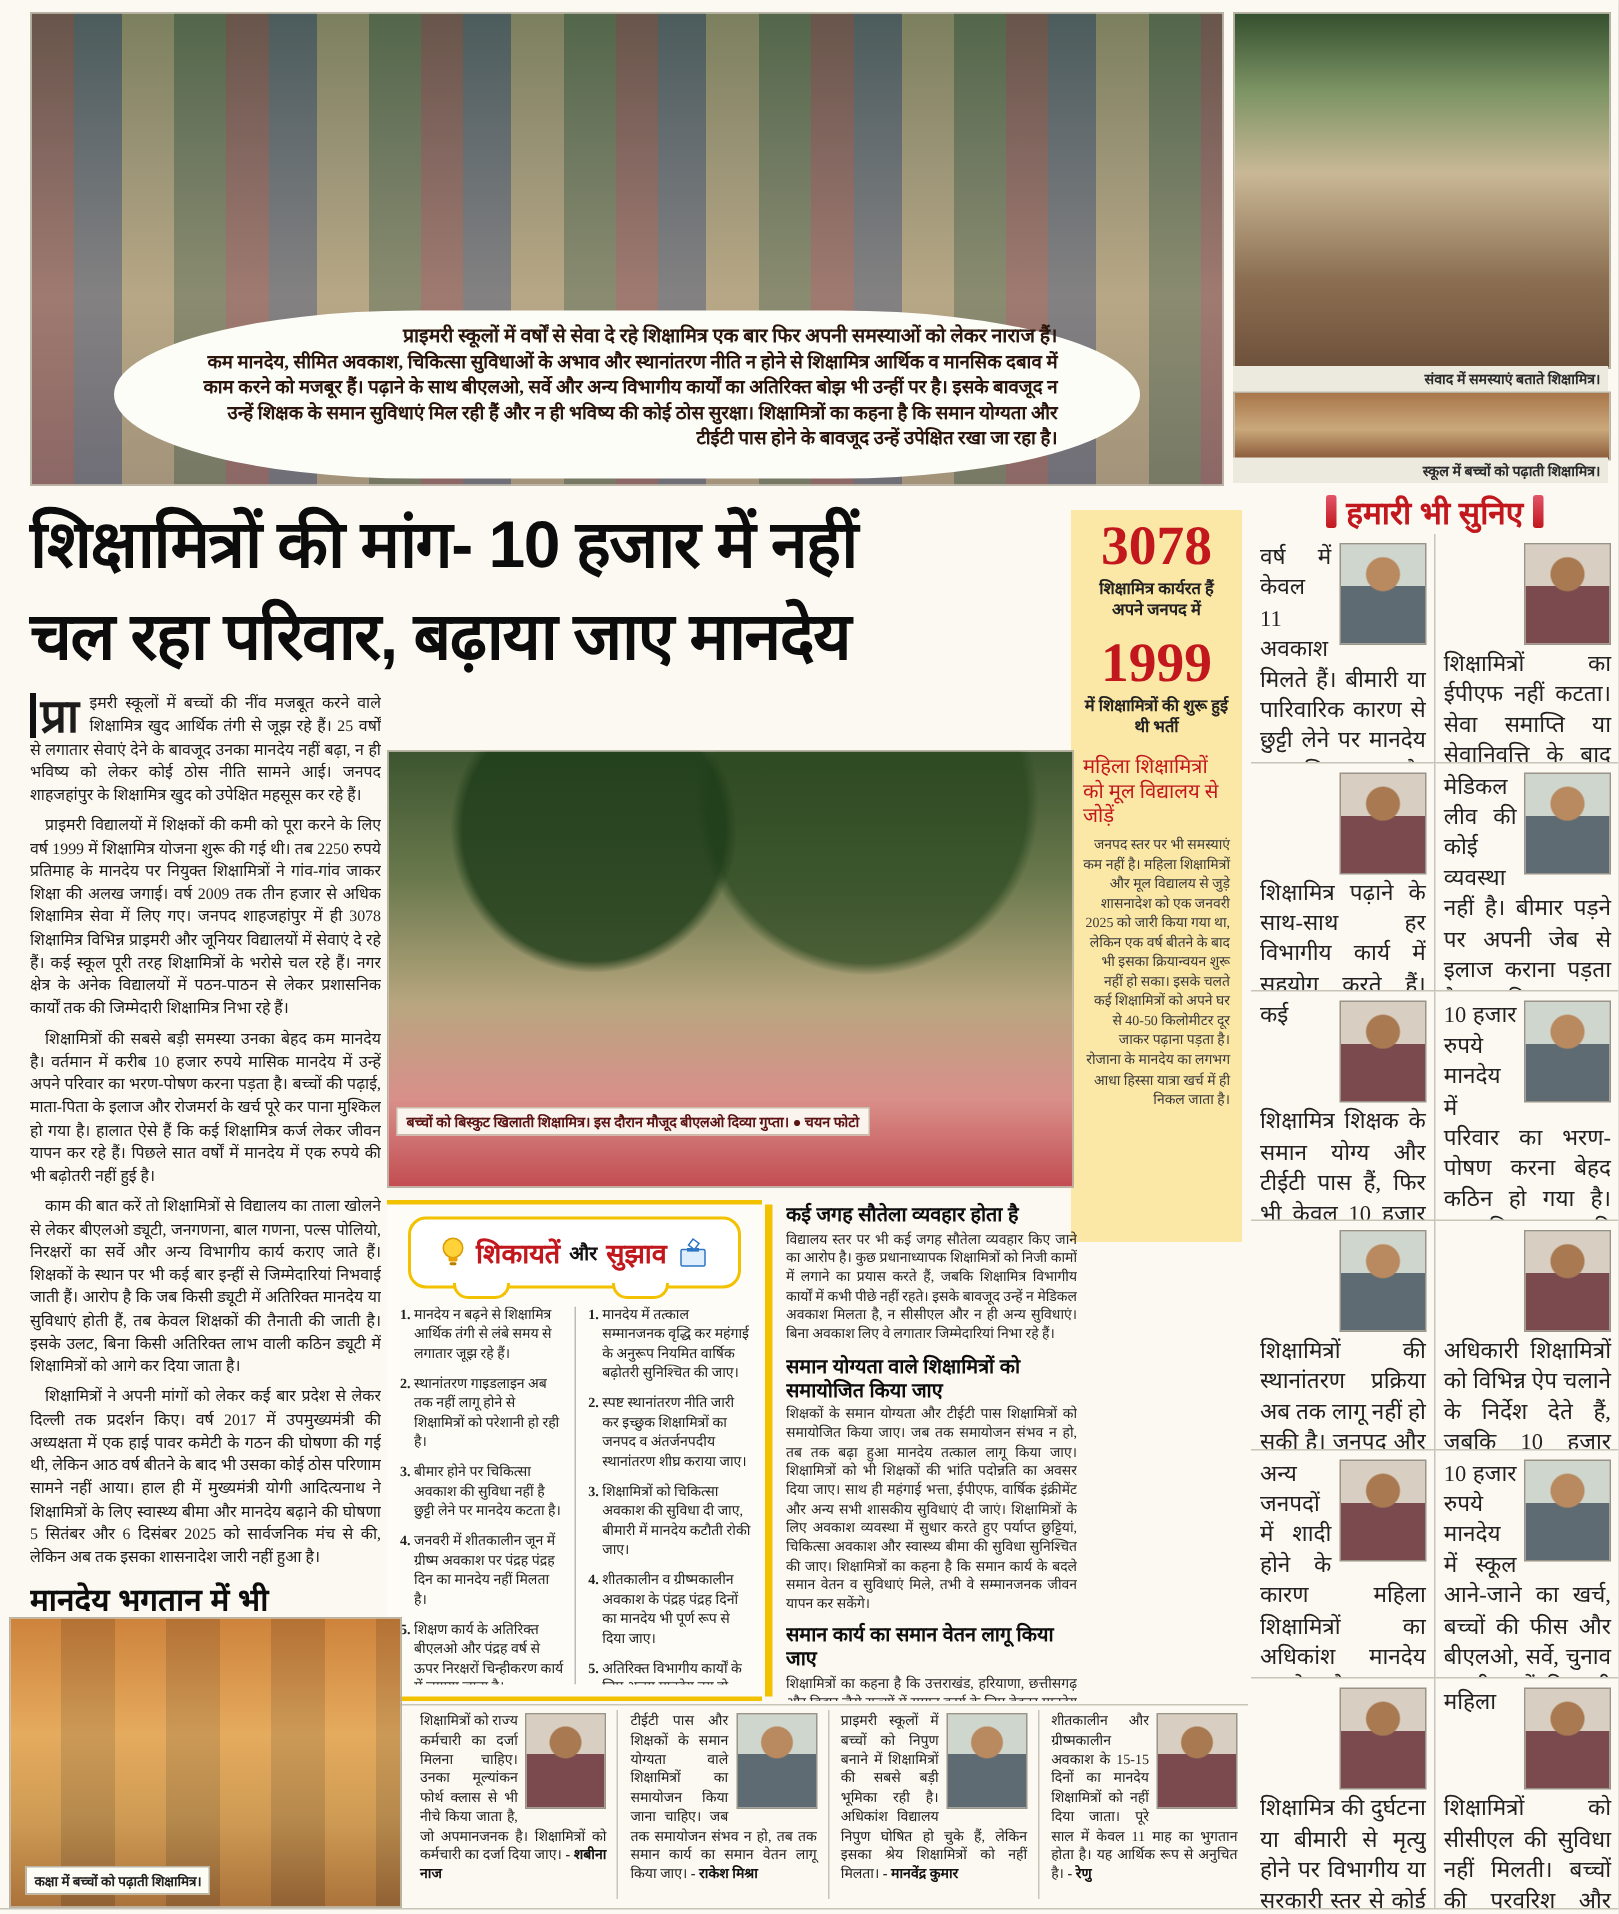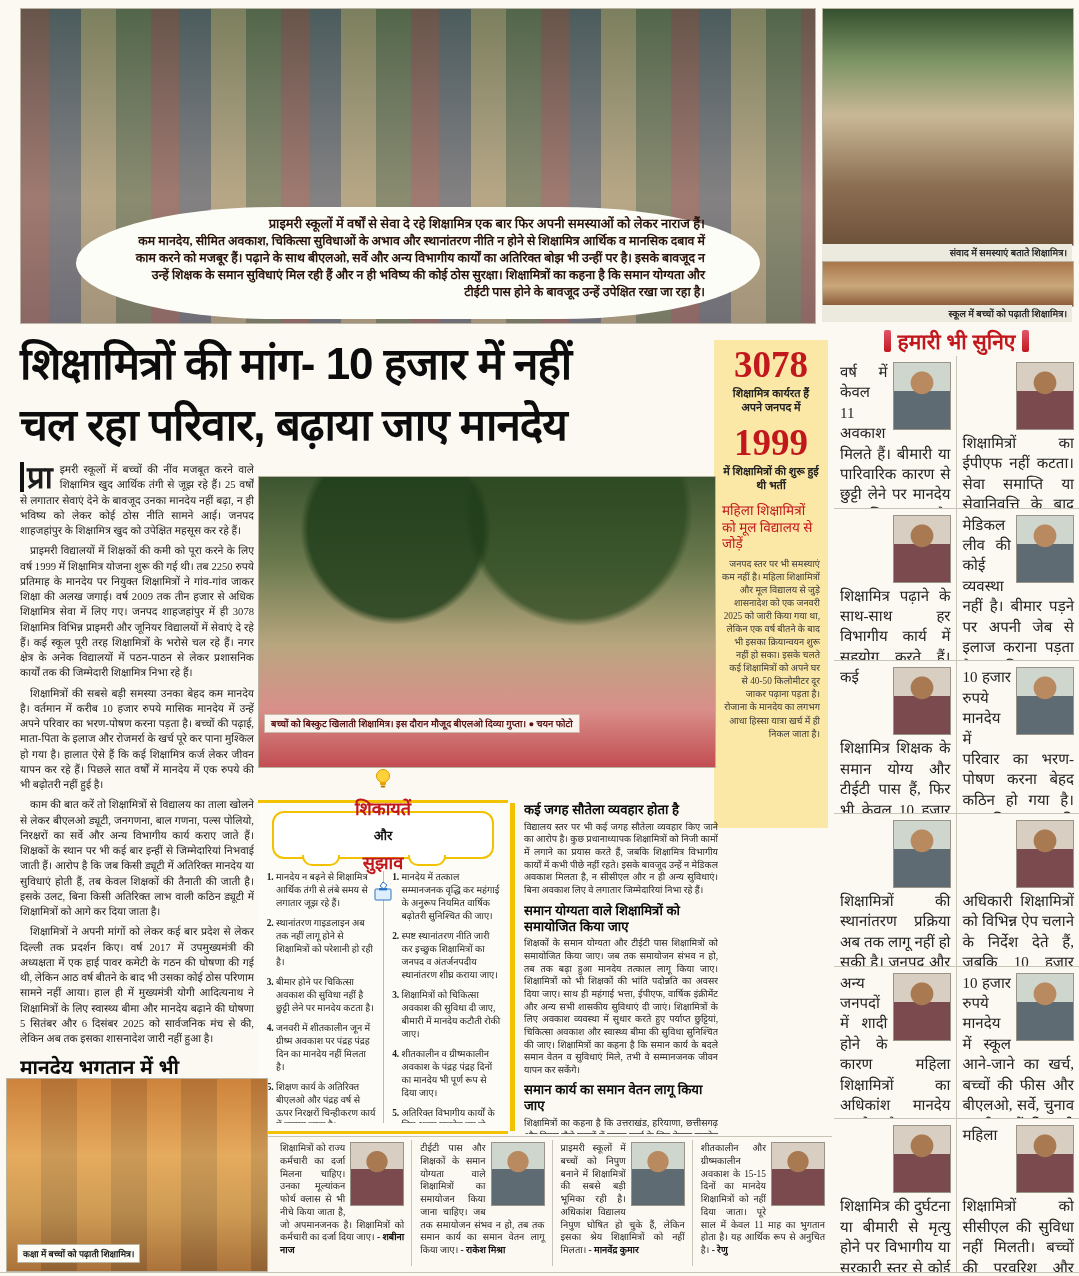--- a/index.html
+++ b/index.html
@@ -49,28 +49,28 @@
   
   #article{position:absolute;left:20px;top:462px;width:234px;height:612px;overflow:hidden;
       color:#1c1c1c;font-size:10.6px;line-height:1.44;text-align:justify;}
   #article p{margin:0 0 5px;text-indent:10px;}
   #article p.first{text-indent:0;}
   .dropcap{float:left;font-size:31px;line-height:.9;font-weight:bold;padding:2px 4px 0 0;
       border-left:4px solid #111;padding-left:3px;margin-right:3px;}
   .article-subhead{font-family:"Liberation Sans",sans-serif;font-weight:bold;font-size:21px;
       line-height:1.15;margin:10px 0 7px;color:#0d0d0d;text-align:left;}
   
-  #center-photo{left:258px;top:476px;width:456px;height:290px;}
+  #center-photo{left:258px;top:500px;width:456px;height:290px;}
   .center-cap{position:absolute;left:5px;bottom:34px;background:rgba(253,252,246,.93);color:#5a1212;
       font-weight:bold;font-size:9.5px;padding:2px 6px;border:1px solid #c9b9a9;}
   
   #sugg{position:absolute;left:258px;top:800px;width:250px;height:334px;box-sizing:border-box;
       border-top:3px solid #f2c200;border-bottom:3px solid #f2c200;background:#fdfcf6;}
   #sugg-head{position:relative;margin:8px auto 4px;width:218px;height:44px;border:2.5px solid #f2c200;
-      border-radius:12px;display:flex;align-items:center;justify-content:center;gap:6px;background:#fff;flex-direction:column;}
+      border-radius:12px;display:flex;align-items:center;justify-content:center;gap:6px;background:#fff;}
   #sugg-head:after{content:"";position:absolute;left:28px;bottom:-9px;width:34px;height:9px;background:#fff;
       border:2.5px solid #f2c200;border-top:none;border-radius:0 0 10px 10px;}
   #sugg-head:before{content:"";position:absolute;right:46px;bottom:-9px;width:34px;height:9px;background:#fff;
       border:2.5px solid #f2c200;border-top:none;border-radius:0 0 10px 10px;}
   .sugg-t1{color:#c2181d;font-weight:bold;font-size:18px;}
   .sugg-t2{color:#111;font-weight:bold;font-size:13px;}
   .sugg-cols{display:flex;margin-top:12px;height:252px;overflow:hidden;}
   .sugg-col{flex:1;padding:0 7px 0 4px;box-sizing:border-box;}
   .sugg-col.left{border-right:1px solid #bbb;}
   .sugg-col ol{margin:0;padding:0 0 0 14px;}

